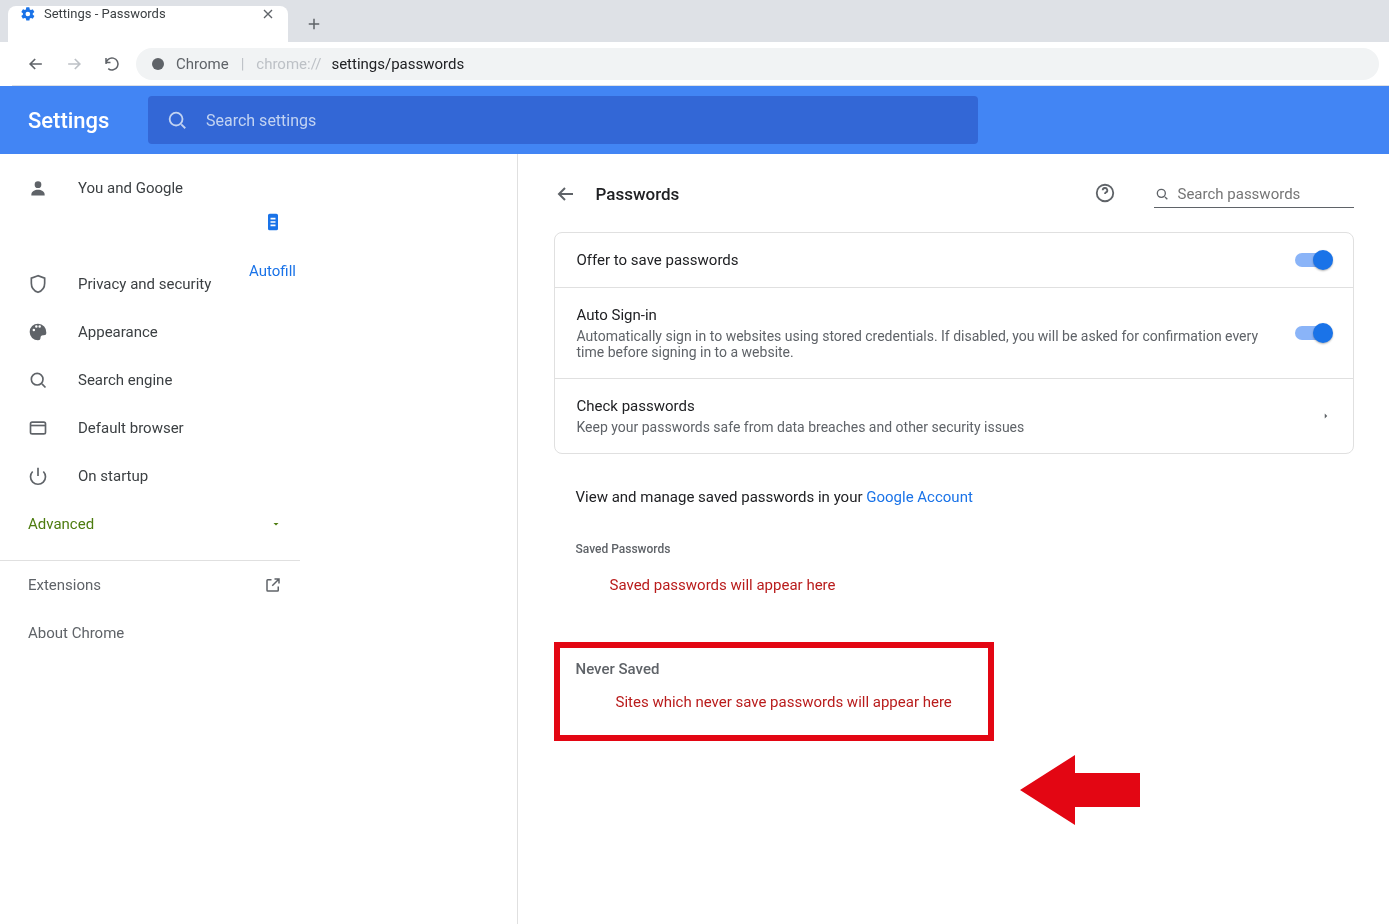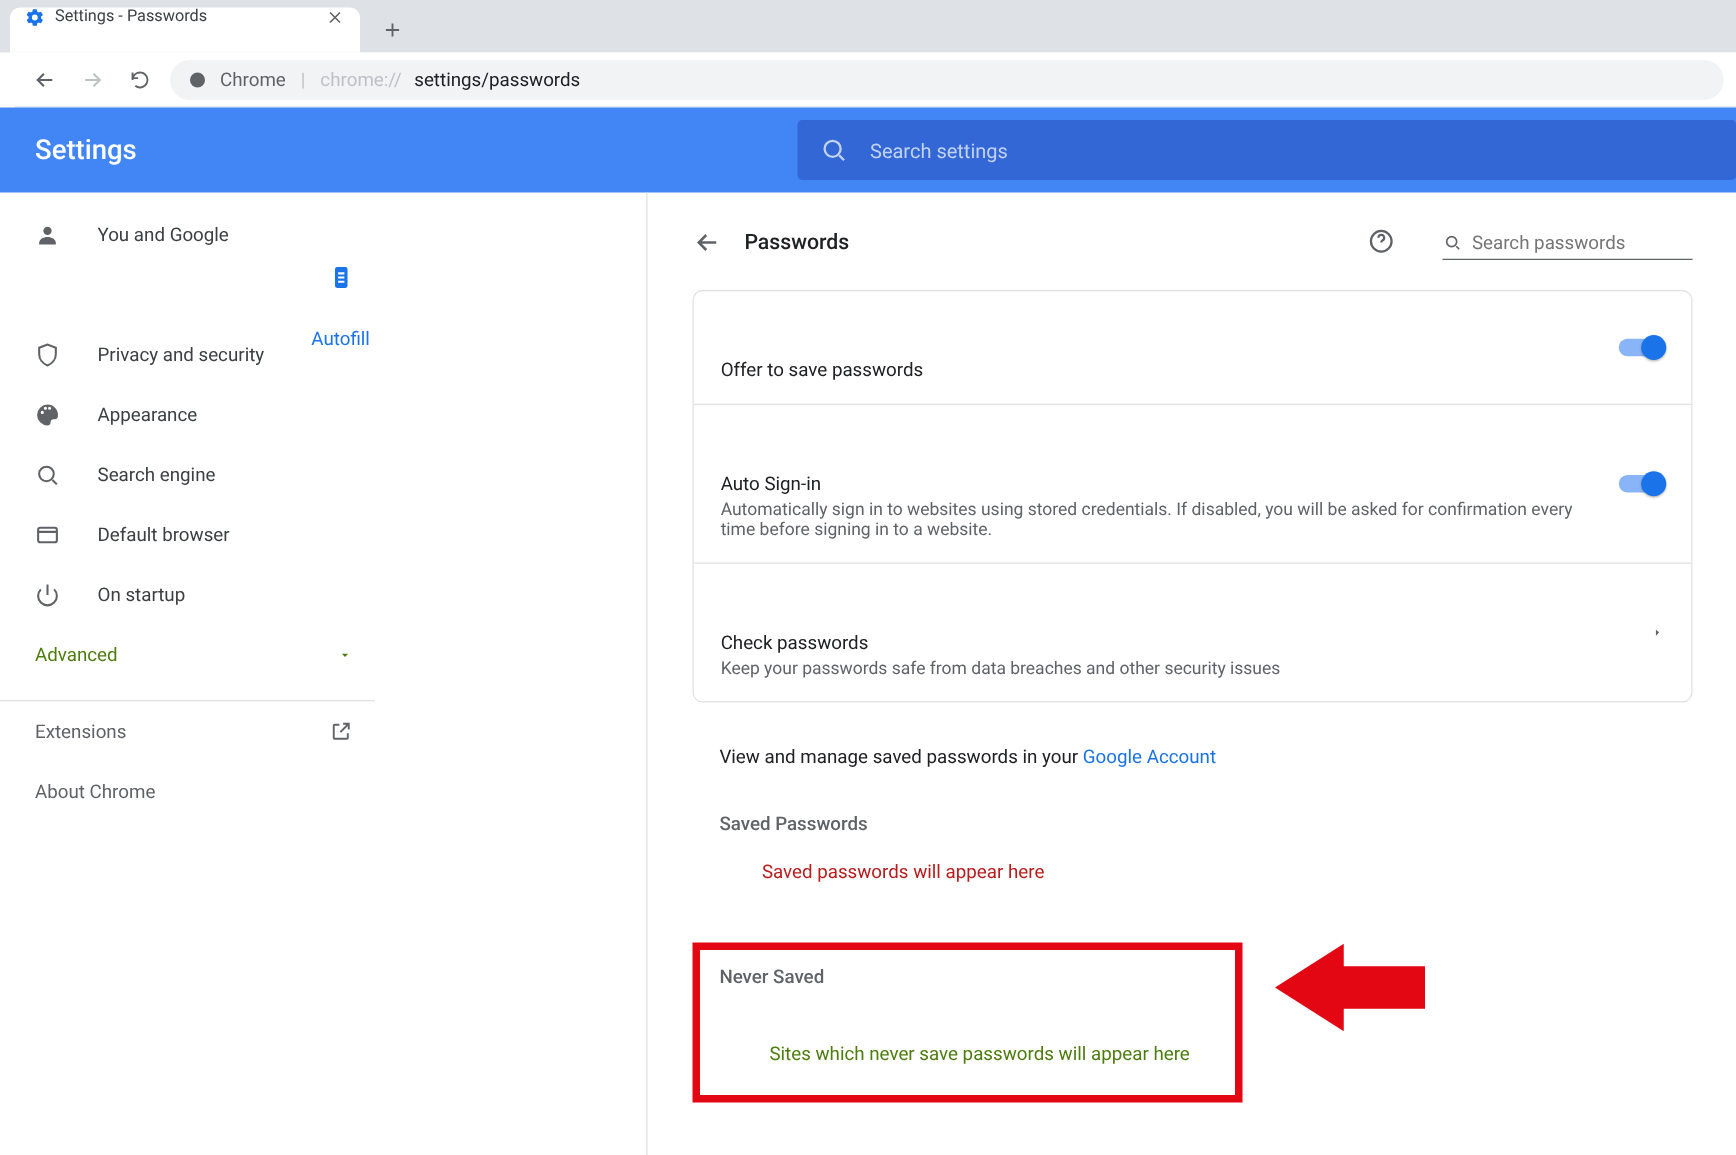--- a/index.html
+++ b/index.html
@@ -15,21 +15,21 @@
 
 .toolbar { height: 44px; background: #fff; border-bottom: 1px solid #dee1e6; display: flex; align-items: center; padding: 0 10px; gap: 10px; margin-left: 12px; }
 .nav-btn { width: 28px; height: 28px; display: flex; align-items: center; justify-content: center; color: #5f6368; cursor: pointer; border-radius: 50%; }
 .nav-btn.disabled { color: #bdc1c6; }
 .omnibox { flex: 1; height: 32px; background: #f1f3f4; border-radius: 16px; display: flex; align-items: center; padding: 0 14px; gap: 10px; font-size: 15px; color: #5f6368; }
 .omnibox .divider { color: #bdc1c6; padding: 0 2px; }
 .omnibox .lite { color: #bdc1c6; }
 .omnibox .dark { color: #202124; }
 
 
-.settings-header { height: 68px; background: #4285f4; display: flex; align-items: center; padding-left: 28px; gap: 490px; }
+.settings-header { height: 68px; background: #4285f4; display: flex; align-items: center; padding-left: 28px; }
 .settings-title { color: #fff; font-size: 22px; font-weight: 500; width: 120px; }
 .search-wrap { flex: 1; max-width: 830px; height: 48px; background: #3367d6; border-radius: 4px; display: flex; align-items: center; padding: 0 18px; gap: 18px; }
 .search-wrap input { background: transparent; border: none; color: #fff; font-size: 16px; outline: none; flex: 1; }
 .search-wrap input::placeholder { color: #c2d3f2; }
 .search-wrap .icon { color: #c2d3f2; }
 
 
 .content { display: flex; height: calc(924px - 42px - 44px - 68px); }
 .sidebar { width: 518px; border-right: 1px solid #e0e0e0; padding-top: 10px; }
 .sidebar-item { height: 48px; display: flex; align-items: center; padding-left: 28px; gap: 30px; font-size: 15px; color: #3c4043; cursor: pointer; }
@@ -45,37 +45,37 @@
 .page-head { display: flex; align-items: center; height: 40px; gap: 18px; max-width: 800px; margin: 0 auto 18px auto; }
 .page-head .back { width: 24px; height: 24px; cursor: pointer; color: #5f6368; }
 .page-head .ptitle { font-size: 17px; color: #202124; font-weight: 500; flex: 1; }
 .page-head .help { width: 24px; height: 24px; color: #5f6368; cursor: pointer; }
 .page-head .pwsearch { display: flex; align-items: center; gap: 8px; border-bottom: 1px solid #5f6368; padding: 4px 0; width: 200px; margin-left: 18px; }
 .page-head .pwsearch input { border: none; outline: none; font-size: 15px; flex: 1; }
 
 .row { padding: 18px 22px; border-bottom: 1px solid #e0e0e0; display: flex; align-items: center; gap: 16px; }
 .row:last-child { border-bottom: none; }
 .row .txt { flex: 1; }
-.row .label { font-size: 15px; color: #202124; margin-top: 36px; }
+.row .label { font-size: 15px; color: #202124; }
 .row .sub { font-size: 14px; color: #5f6368; margin-top: 4px; }
 .row .arrow { color: #5f6368; }
 
 .toggle { width: 36px; height: 14px; background: #8ab4f8; border-radius: 7px; position: relative; cursor: pointer; }
 .toggle::after { content: ''; position: absolute; width: 20px; height: 20px; background: #1a73e8; border-radius: 50%; top: -3px; right: -2px; box-shadow: 0 1px 2px rgba(0,0,0,0.3); }
 
 .inline-link { color: #1a73e8; cursor: pointer; }
 .plain-row { max-width: 800px; margin: 0 auto; padding: 10px 22px 8px 22px; font-size: 15px; color: #202124; }
 
-.section-title { max-width: 800px; margin: 28px auto 0 auto; padding: 0 22px; font-size: 15px; color: #5f6368; font-weight: 500; }
+.section-title { max-width: 800px; margin: 28px auto 0 auto; padding: 0 22px; font-size: 12px; color: #5f6368; font-weight: 500; }
 .section-empty { max-width: 800px; margin: 0 auto; padding: 20px 22px 20px 56px; font-size: 15px; color: #b91c1c; border-bottom: none; }
 
 .never-wrap { max-width: 800px; margin: 28px auto 0 auto; }
 .highlight-box { border: 6px solid #e30613; padding: 12px 16px 24px 16px; width: 440px; }
 .highlight-box .st { font-size: 15px; color: #5f6368; font-weight: 500; }
-.highlight-box .se { font-size: 15px; color: #4d7c0f; margin-top: 44px; padding-left: 40px; }
+.highlight-box .se { font-size: 15px; color: #b91c1c; margin-top: 15px; padding-left: 40px; }
 
 .red-arrow { position: absolute; left: 1020px; top: 745px; }
 .red-arrow svg { width: 120px; height: 90px; }
 
 svg { display: block; }
 </style>
 </head>
 <body>
 
 <div class="tab-strip">

